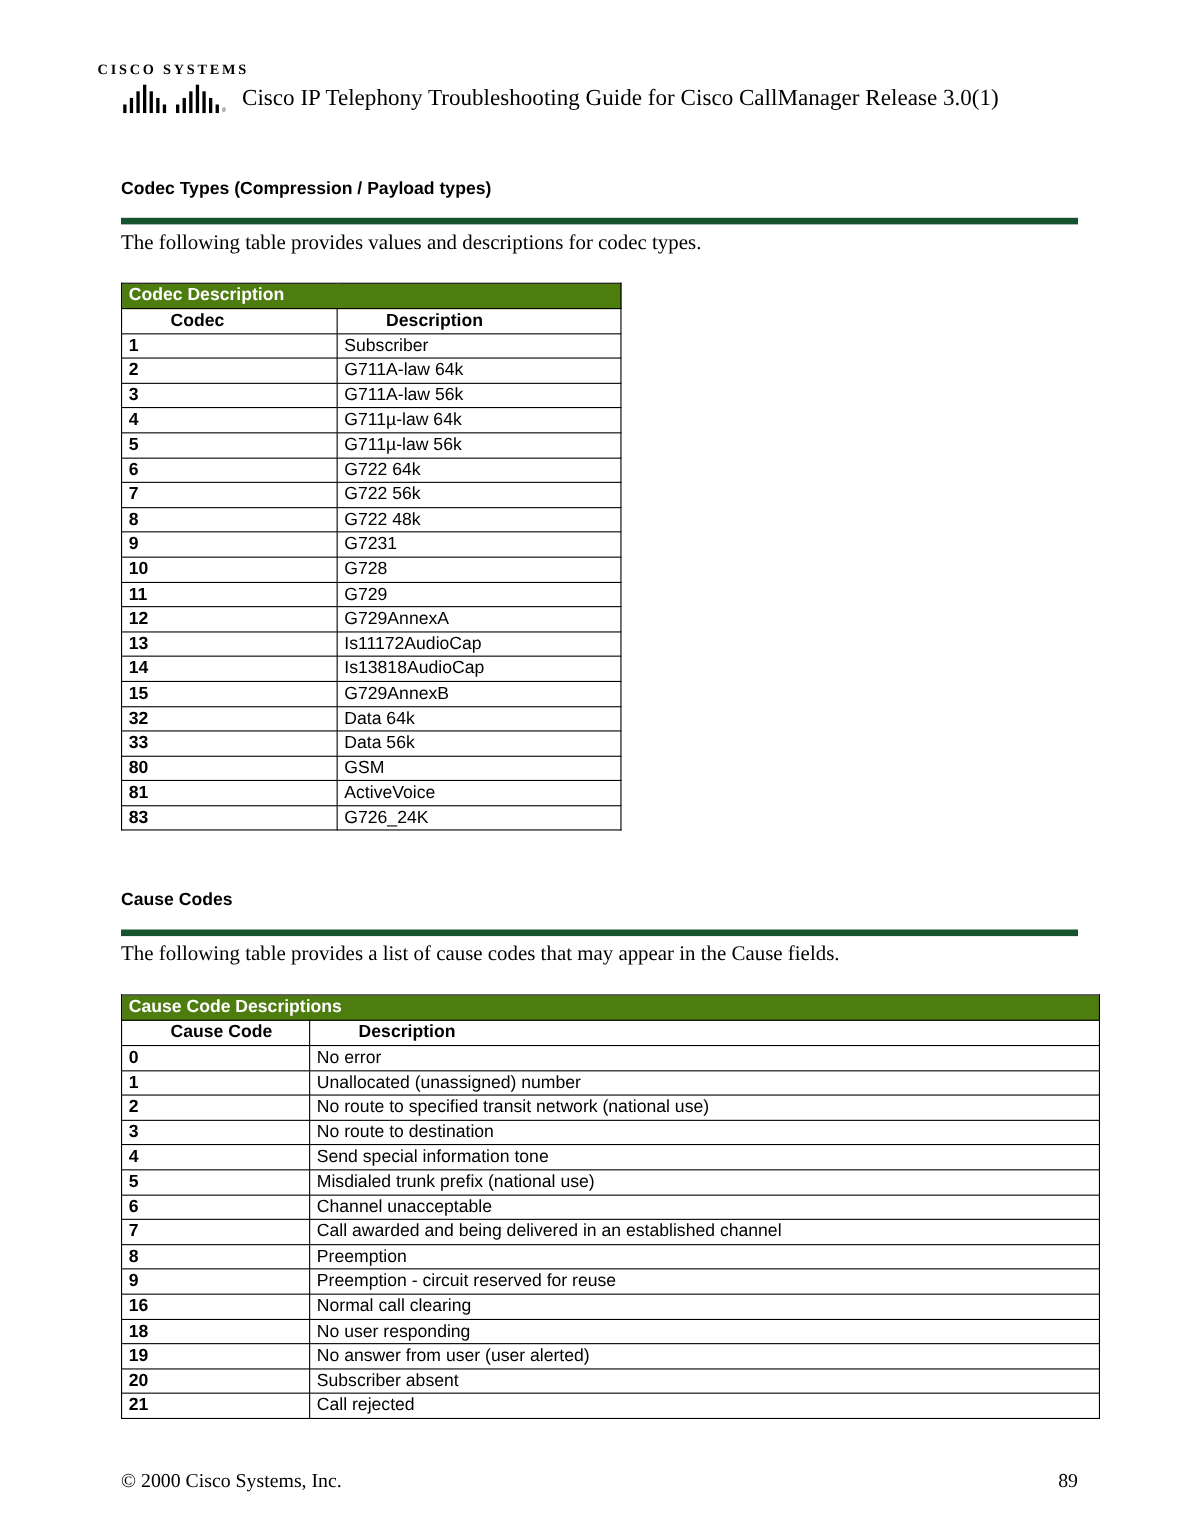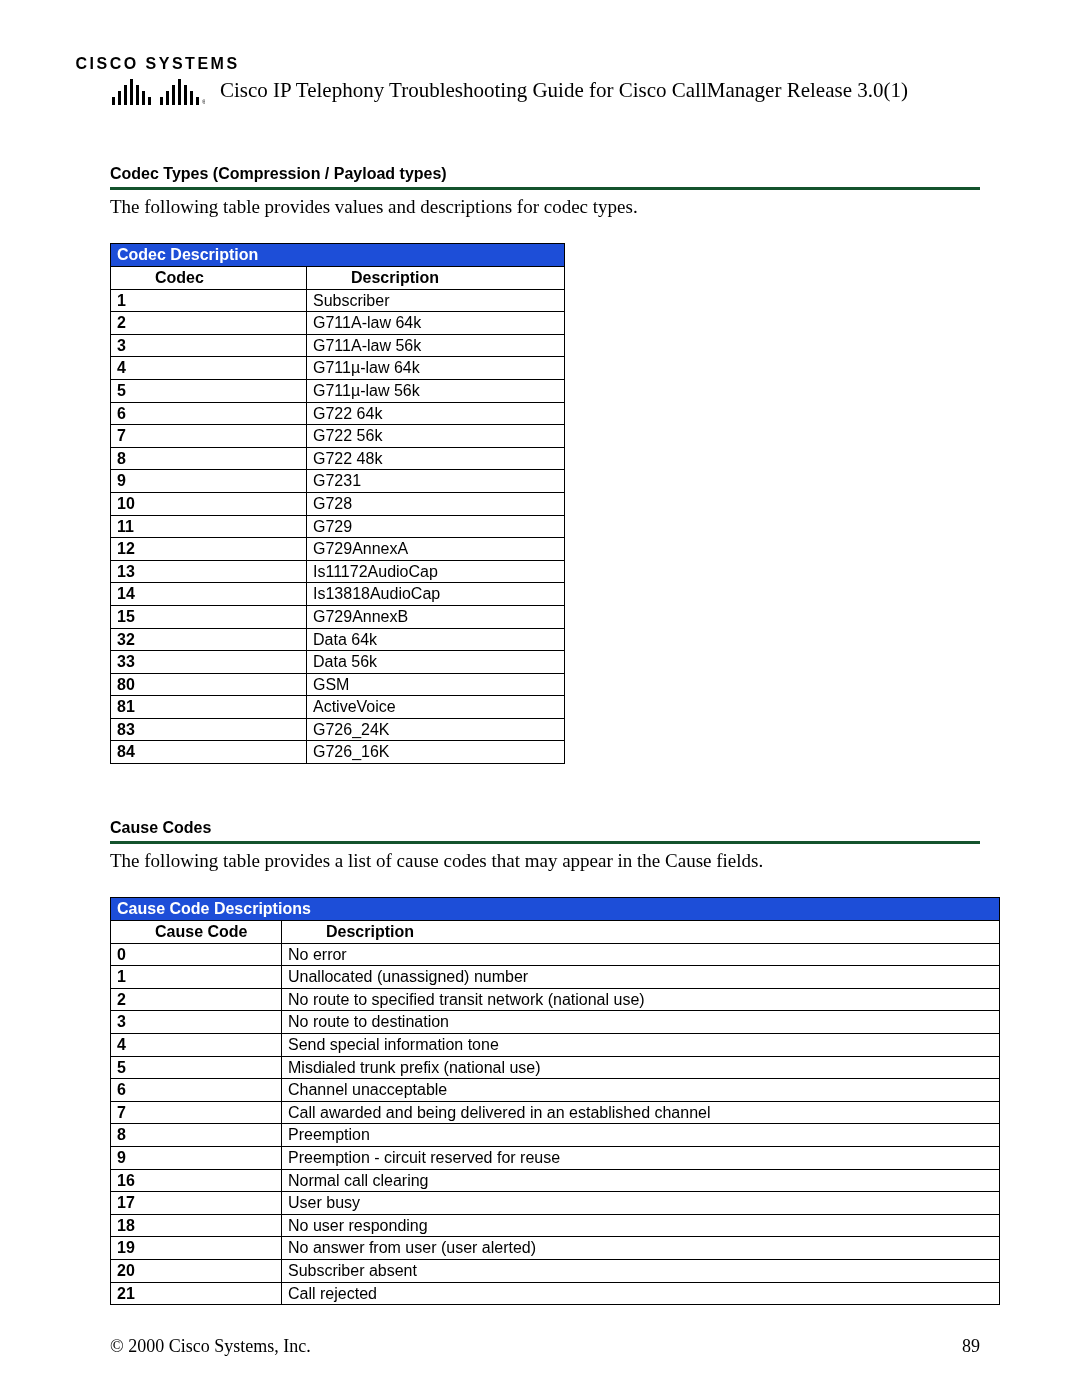--- a/index.html
+++ b/index.html
@@ -21,56 +21,56 @@
     gap: 10px;
     margin-bottom: 60px;
   }
   .logo {
     display: flex;
     flex-direction: column;
     align-items: center;
     width: 95px;
   }
   .logo-text {
-    font-family: Liberation Sans, sans-serif;
+    font-family: Liberation Serif, serif;
     font-weight: bold;
-    font-size: 16px;
+    font-size: 13px;
     letter-spacing: 2.5px;
     white-space: nowrap;
   }
   .logo-bars {
     margin-top: 4px;
   }
   .doc-title {
     font-size: 21px;
     padding-bottom: 2px;
     flex: 1;
     padding-left: 5px;
   }
   .section-heading {
     font-family: Arial, Helvetica, sans-serif;
     font-weight: bold;
     font-size: 16px;
-    border-bottom: 3px solid #14532d;
-    padding-bottom: 4px;
+    border-bottom: 6px solid #14532d;
+    padding-bottom: 17px;
     margin-bottom: 6px;
   }
   .intro-text {
     font-size: 19px;
     margin-bottom: 25px;
   }
   table {
     border-collapse: collapse;
     font-family: Arial, Helvetica, sans-serif;
     font-size: 16px;
   }
   table.codec   { width: 455px; }
   table.cause   { width: 890px; }
   th.banner {
-    background: #1d4ed8;
+    background: #4d7c0f;
     color: #fff;
     text-align: left;
     font-weight: bold;
     padding: 2px 6px;
     border: 1px solid #000;
   }
   td {
     border: 1px solid #000;
     padding: 0px 6px;
     line-height: 1.35;
@@ -211,24 +211,20 @@
           <td>GSM</td>
         </tr>
         <tr>
           <td class="col-code">81</td>
           <td>ActiveVoice</td>
         </tr>
         <tr>
           <td class="col-code">83</td>
           <td>G726_24K</td>
         </tr>
-        <tr>
-          <td class="col-code">84</td>
-          <td>G726_16K</td>
-        </tr>
       </tbody>
   </table>
 
   <div class="gap"></div>
 
   <div class="section-heading">Cause Codes</div>
   <div class="intro-text">The following table provides a list of cause codes that may appear in the Cause fields.</div>
 
   <table class="cause">
     <tbody>
@@ -279,24 +275,20 @@
         </tr>
         <tr>
           <td class="col-code">9</td>
           <td>Preemption - circuit reserved for reuse</td>
         </tr>
         <tr>
           <td class="col-code">16</td>
           <td>Normal call clearing</td>
         </tr>
         <tr>
-          <td class="col-code">17</td>
-          <td>User busy</td>
-        </tr>
-        <tr>
           <td class="col-code">18</td>
           <td>No user responding</td>
         </tr>
         <tr>
           <td class="col-code">19</td>
           <td>No answer from user (user alerted)</td>
         </tr>
         <tr>
           <td class="col-code">20</td>
           <td>Subscriber absent</td>

